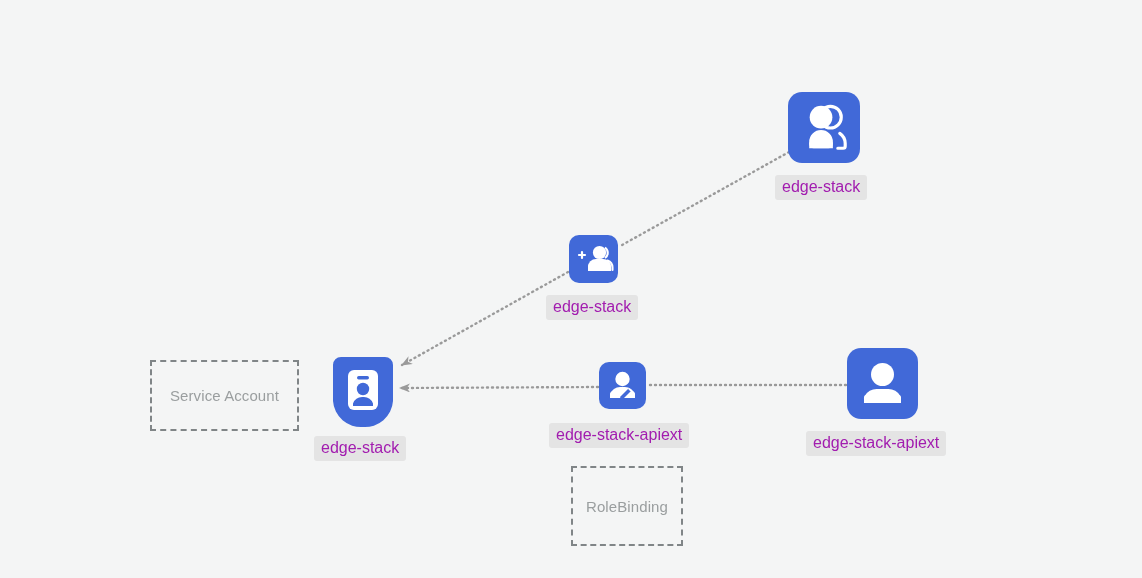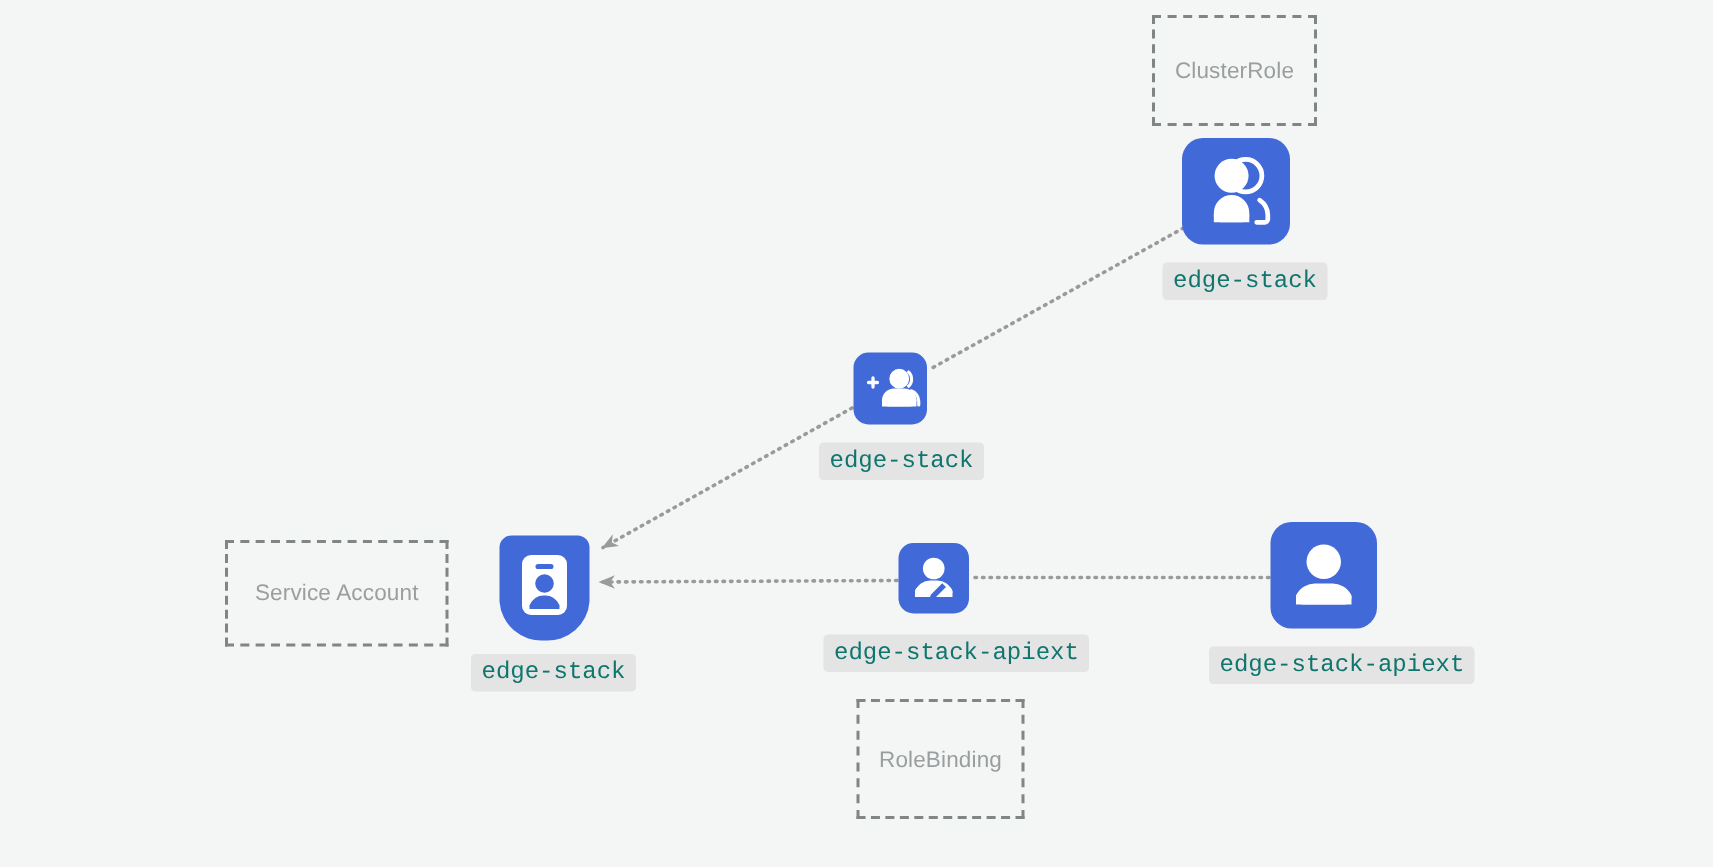--- a/index.html
+++ b/index.html
@@ -58,23 +58,23 @@
     border-radius: 10px;
   }
   .icon svg {
     display: block;
     width: 100%;
     height: 100%;
   }
   .nodelabel {
     position: absolute;
     background: #e4e4e4;
-    color: #0f766e;
+    color: #a21caf;
     font-size: 16px;
-    font-family: Liberation Mono, monospace;
+    font-family: Liberation Sans, sans-serif;
     padding: 3px 7px 4px 7px;
     border-radius: 3px;
     white-space: nowrap;
     line-height: 1.15;
   }
 </style>
 </head>
 <body>
 
 <div id="canvas">
@@ -88,23 +88,20 @@
 
     <line x1="789" y1="152" x2="622" y2="245" stroke="#9a9a9a" stroke-width="2.4" stroke-linecap="round" stroke-dasharray="1 4"></line>
 
     <line x1="568" y1="272" x2="402" y2="365" stroke="#9a9a9a" stroke-width="2.4" stroke-linecap="round" stroke-dasharray="1 4" marker-end="url(#arrowhead)"></line>
 
     <line x1="846" y1="385" x2="649" y2="385" stroke="#9a9a9a" stroke-width="2.4" stroke-linecap="round" stroke-dasharray="1 4"></line>
 
     <line x1="598" y1="387" x2="400" y2="388" stroke="#9a9a9a" stroke-width="2.4" stroke-linecap="round" stroke-dasharray="1 4" marker-end="url(#arrowhead)"></line>
   </svg>
 
-  <div class="typebox" style="left:768px; top:10px; width:110px; height:74px;">
-    <span>ClusterRole</span>
-  </div>
 
 
   <div class="typebox" style="left:150px; top:360px; width:149px; height:71px;">
     <span>Service Account</span>
   </div>
 
   <div class="typebox" style="left:571px; top:466px; width:112px; height:80px;">
     <span>RoleBinding</span>
   </div>
 

